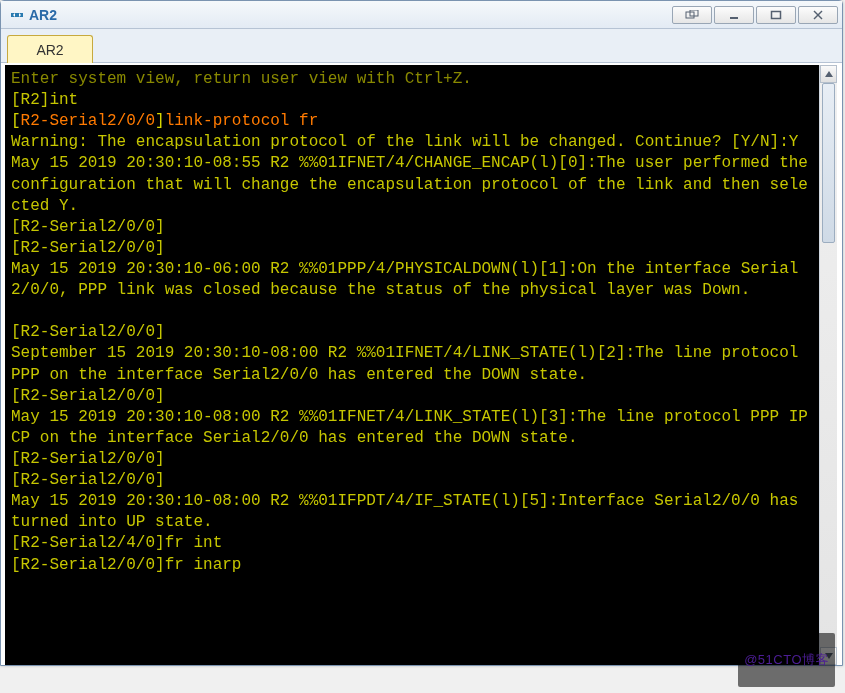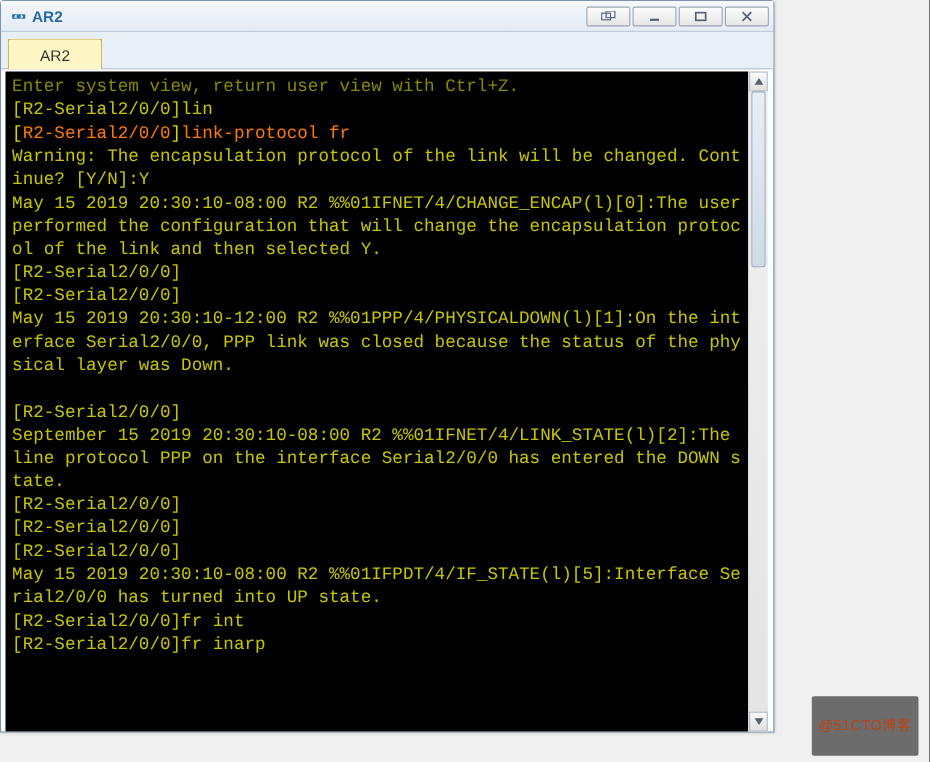--- a/index.html
+++ b/index.html
@@ -1,35 +1,35 @@
 <!DOCTYPE html>
 <html><head>
 <meta charset="utf-8">
 <style>
 * { margin:0; padding:0; box-sizing:border-box; }
 body { width:845px; height:693px; font-family:"Segoe UI",Arial,sans-serif; background:#f0f0f0; position:relative; overflow:hidden;}
-.win { width:704px; height:666px; background:#fff; border:1px solid #7a93b0; position:absolute; top:0; left:0; border-radius:4px 4px 0 0; box-shadow:0 0 3px rgba(0,0,0,.2);}
+.win { width:843px; height:666px; background:#fff; border:1px solid #7a93b0; position:absolute; top:0; left:0; border-radius:4px 4px 0 0; box-shadow:0 0 3px rgba(0,0,0,.2);}
 .titlebar { height:28px; background:linear-gradient(#f5f8fb,#e3ebf4); border-bottom:1px solid #b6c3d4; display:flex; align-items:center; padding:0 4px;}
 .app-icon { width:16px; height:16px; margin:0 4px; color:#2a7ab0;}
 .app-title { color:#2a6aa8; font-weight:600; font-size:14px; flex:0 0 auto;}
 .spacer { flex:1; }
 .winbtn { width:40px; height:18px; margin-left:2px; background:linear-gradient(#fcfcfc,#e6e6e6); border:1px solid #99a6b5; border-radius:2px; color:#4b5664; display:flex; align-items:center; justify-content:center; font-size:11px; cursor:pointer;}
 .tabstrip { height:34px; background:#e9eff6; border-bottom:1px solid #b6c3d4; padding:6px 6px 0 6px;}
 .tab { display:inline-block; min-width:86px; height:28px; line-height:28px; text-align:center; background:#fff6c5; border:1px solid #c7a93e; border-bottom:none; border-radius:3px 3px 0 0; font-size:14px; color:#333; padding:0 14px; cursor:pointer;}
 .term-wrap { position:absolute; top:64px; bottom:0; left:4px; right:5px;}
 .terminal { position:absolute; top:0; left:0; right:18px; bottom:0; background:#000; color:#c6c600; font-family:"Courier New",monospace; font-size:16px; line-height:1.32; padding:4px 6px; overflow:hidden;}
 .terminal .ln { white-space:pre-wrap; word-break:break-all;}
 .terminal .dim { color:#898900;font-family:Liberation Mono, monospace;}
 .terminal .hl  { color:#ff7a00;}
 .terminal .hl .br { color:#d6d600;}
 .scrollbar { position:absolute; top:0; right:0; bottom:0; width:18px; background:linear-gradient(#f0f0f0,#e4e4e4); border-left:1px solid #cfd6df;}
 .sb-btn { height:18px; background:linear-gradient(#fafafa,#e0e0e0); border:1px solid #b5bfcb; display:flex; align-items:center; justify-content:center; color:#556070; cursor:pointer;}
 .sb-track { position:absolute; top:18px; bottom:18px; left:0; right:0;}
 .sb-thumb { position:absolute; left:2px; right:2px; top:0; height:160px; background:linear-gradient(#e8eef5,#cfdae6); border:1px solid #9cadc0; border-radius:2px; cursor:pointer;}
-.watermark { position:absolute; right:10px; bottom:6px; color:#c2410c; background:rgba(0,0,0,.55); font-size:13px; padding:18px 6px; border-radius:2px; letter-spacing:.5px;}
+.watermark { position:absolute; right:10px; bottom:6px; color:#4c1d95; background:rgba(0,0,0,.55); font-size:13px; padding:18px 6px; border-radius:2px; letter-spacing:.5px;}
 </style>
 </head>
 <body>
 
 <div class="win">
 
   <div class="titlebar">
     <span class="app-icon">
       <svg viewBox="0 0 16 16" width="16" height="16">
           <path fill="#2a7ab0" d="M2 6h12v4H2z"></path>
@@ -62,35 +62,36 @@
     </div>
   </div>
 
   <div class="tabstrip">
     <div class="tab">AR2</div>
   </div>
 
   <div class="term-wrap">
     <div class="terminal" id="terminal">
         <div class="ln dim">Enter system view, return user view with Ctrl+Z.</div>
-        <div class="ln">[R2-Serial2/0/0]lin</div>
+        <div class="ln">[R2]int</div>
         <div class="ln hl"><span class="br">[</span><span>R2-Serial2/0/0</span><span class="br">]</span><span>link-protocol fr</span></div>
         <div class="ln">Warning: The encapsulation protocol of the link will be changed. Continue? [Y/N]:Y</div>
-        <div class="ln">May 15 2019 20:30:10-08:00 R2 %%01IFNET/4/CHANGE_ENCAP(l)[0]:The user performed the configuration that will change the encapsulation protocol of the link and then selected Y.</div>
+        <div class="ln">May 15 2019 20:30:10-08:55 R2 %%01IFNET/4/CHANGE_ENCAP(l)[0]:The user performed the configuration that will change the encapsulation protocol of the link and then selected Y.</div>
         <div class="ln">[R2-Serial2/0/0]</div>
         <div class="ln">[R2-Serial2/0/0]</div>
-        <div class="ln">May 15 2019 20:30:10-12:00 R2 %%01PPP/4/PHYSICALDOWN(l)[1]:On the interface Serial2/0/0, PPP link was closed because the status of the physical layer was Down.</div>
+        <div class="ln">May 15 2019 20:30:10-06:00 R2 %%01PPP/4/PHYSICALDOWN(l)[1]:On the interface Serial2/0/0, PPP link was closed because the status of the physical layer was Down.</div>
         <div class="ln"> </div>
         <div class="ln">[R2-Serial2/0/0]</div>
         <div class="ln">September 15 2019 20:30:10-08:00 R2 %%01IFNET/4/LINK_STATE(l)[2]:The line protocol PPP on the interface Serial2/0/0 has entered the DOWN state.</div>
         <div class="ln">[R2-Serial2/0/0]</div>
+        <div class="ln">May 15 2019 20:30:10-08:00 R2 %%01IFNET/4/LINK_STATE(l)[3]:The line protocol PPP IPCP on the interface Serial2/0/0 has entered the DOWN state.</div>
         <div class="ln">[R2-Serial2/0/0]</div>
         <div class="ln">[R2-Serial2/0/0]</div>
         <div class="ln">May 15 2019 20:30:10-08:00 R2 %%01IFPDT/4/IF_STATE(l)[5]:Interface Serial2/0/0 has turned into UP state.</div>
-        <div class="ln">[R2-Serial2/0/0]fr int</div>
+        <div class="ln">[R2-Serial2/4/0]fr int</div>
         <div class="ln">[R2-Serial2/0/0]fr inarp</div>
       </div>
 
     <div class="scrollbar">
       <div class="sb-btn">
         <svg width="10" height="10" viewBox="0 0 10 10">
             <path d="M5 2L9 8H1z" fill="#556070"></path>
           </svg>
       </div>
       <div class="sb-track">

